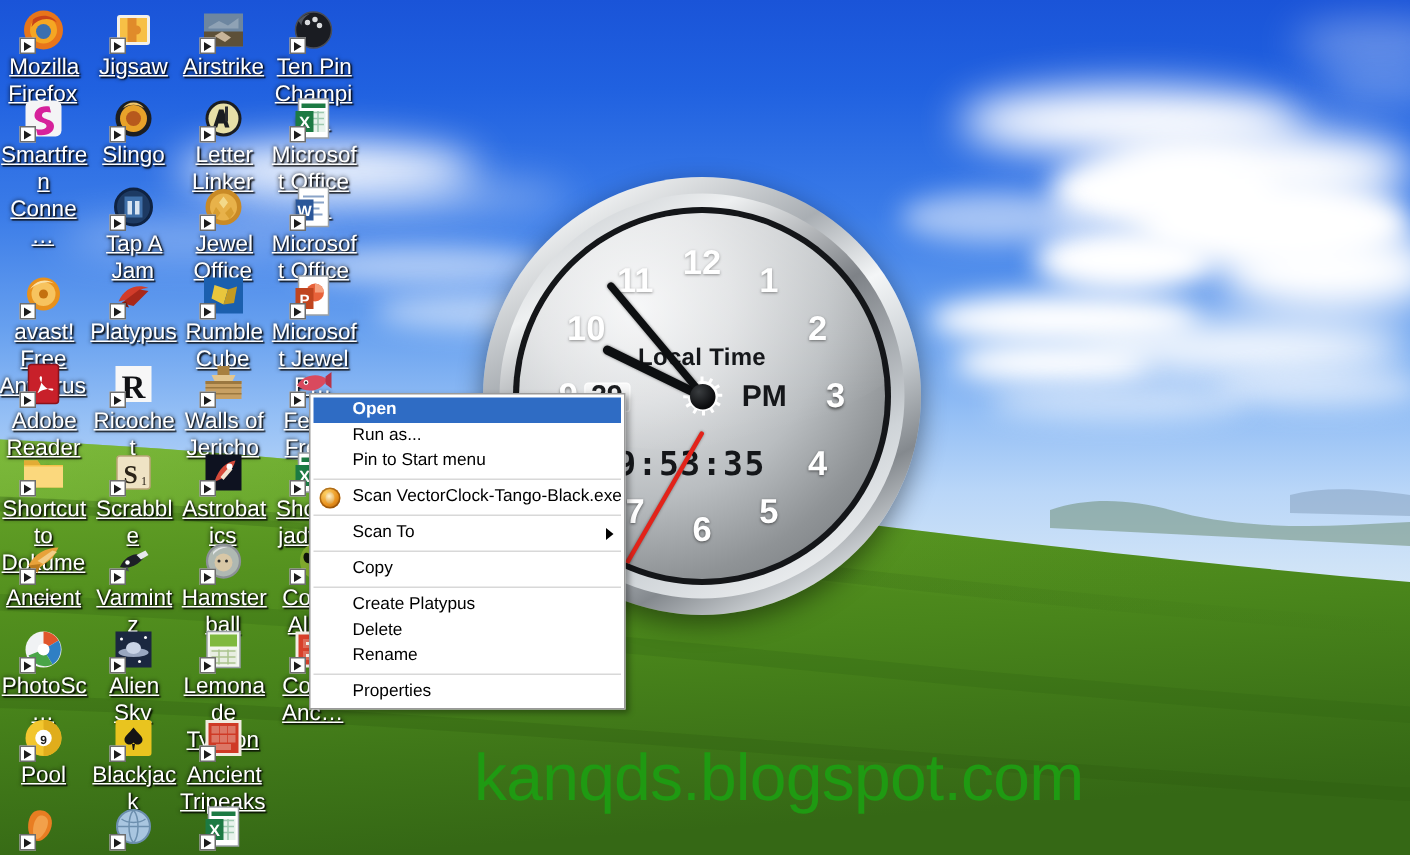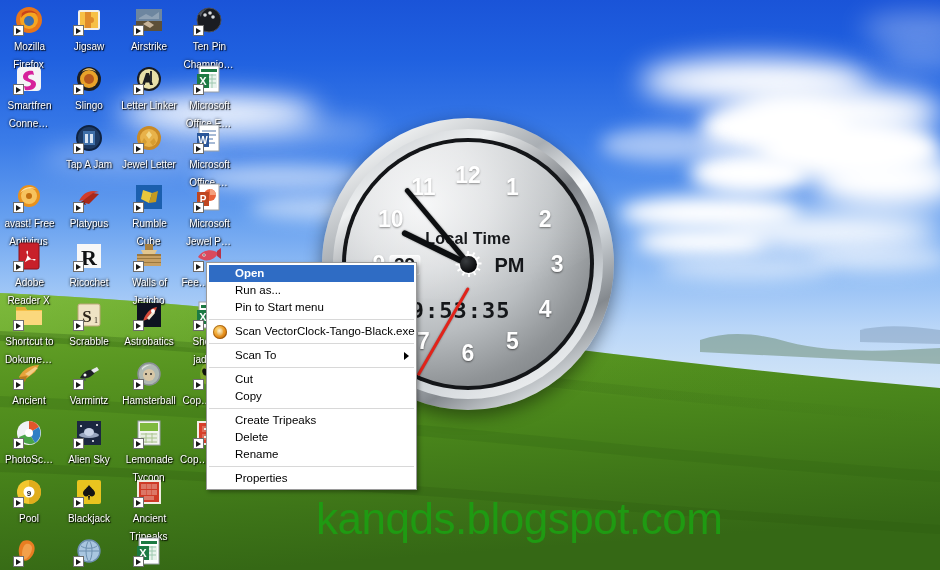--- a/index.html
+++ b/index.html
@@ -56,24 +56,25 @@
   }
   .icon .glyph .shortcut-arrow:after{
     content:"";position:absolute;left:2px;top:2px;
     width:0;height:0;
     border-left:5px solid #1b1b1b;
     border-top:3px solid transparent;
     border-bottom:3px solid transparent;
   }
   .icon .label{
     margin-top:1px;
-    font-size:10px;line-height:11.5px;color:#ffffff;
+    font-size:15px;line-height:11.5px;color:#ffffff;
     text-shadow:0 0 3px rgba(0,0,0,.85), 1px 1px 1px rgba(0,0,0,.9);
     word-wrap:break-word;
     padding:0 1px;
+    text-decoration:underline;
   }
   .icon.selected .label{
     background:#1f66c4;
     text-shadow:none;
     box-shadow:0 0 0 1px #1f66c4;
   }
   .icon.selected .glyph .art{filter:brightness(.82) saturate(1.1);}
 
   
   #clock{
@@ -363,21 +364,21 @@
         <span class="shortcut-arrow"></span>
       </span><span class="label">Tap A Jam</span></div>
     <div class="icon" style="left: 119px; top: 122px;"><span class="glyph">
         <span class="art" style="background:transparent"><svg width="32" height="32" viewBox="0 0 32 32">
             <circle cx="16" cy="16" r="12" fill="#c98a26"></circle>
             <circle cx="16" cy="16" r="9" fill="#e8b24a"></circle>
             <path d="M16 9l3 4-3 4-3-4z" fill="#f3d98a"></path>
             <path d="M11 16l3 4-3 4-2-4zM21 16l2 4-3 4-3-4z" fill="#d79d30"></path>
           </svg></span>
         <span class="shortcut-arrow"></span>
-      </span><span class="label">Jewel Letter</span></div>
+      </span><span class="label">Jewel Office</span></div>
     <div class="icon" style="left: 179px; top: 122px;"><span class="glyph">
         <span class="art" style="background:transparent"><svg width="32" height="32" viewBox="0 0 32 32">
             <rect x="6" y="3" width="20" height="26" fill="#ffffff" stroke="#9aa0a6"></rect>
             <path d="M9 9h14M9 13h14M9 17h11M9 21h13" stroke="#8aa4c8" stroke-width="1.4"></path>
             <path d="M4 11h12v14H4z" fill="#2a5699"></path>
             <text x="10" y="22" font-size="10" font-family="Liberation Sans, sans-serif" fill="#fff" text-anchor="middle" font-weight="bold">W</text>
           </svg></span>
         <span class="shortcut-arrow"></span>
       </span><span class="label">Microsoft Office …</span></div>
     <div class="icon" style="left: -1px; top: 181px;"><span class="glyph">
@@ -1017,23 +1018,22 @@
 
 <div id="ctx-menu">
     <div class="ctx-item highlight"><span>Open</span></div>
     <div class="ctx-item"><span>Run as...</span></div>
     <div class="ctx-item"><span>Pin to Start menu</span></div>
     <div class="ctx-sep"></div>
     <div class="ctx-item"><span class="ctx-ico"></span><span>Scan VectorClock-Tango-Black.exe</span></div>
     <div class="ctx-sep"></div>
     <div class="ctx-item"><span>Scan To</span><span class="ctx-arrow"></span></div>
     <div class="ctx-sep"></div>
-    <div class="ctx-item"><span>Cut</span></div>
     <div class="ctx-item"><span>Copy</span></div>
     <div class="ctx-sep"></div>
-    <div class="ctx-item"><span>Create Tripeaks</span></div>
+    <div class="ctx-item"><span>Create Platypus</span></div>
     <div class="ctx-item"><span>Delete</span></div>
     <div class="ctx-item"><span>Rename</span></div>
     <div class="ctx-sep"></div>
     <div class="ctx-item"><span>Properties</span></div>
   </div>
 
 <div id="watermark">kanqds.blogspot.com</div>
 
 </body></html>

